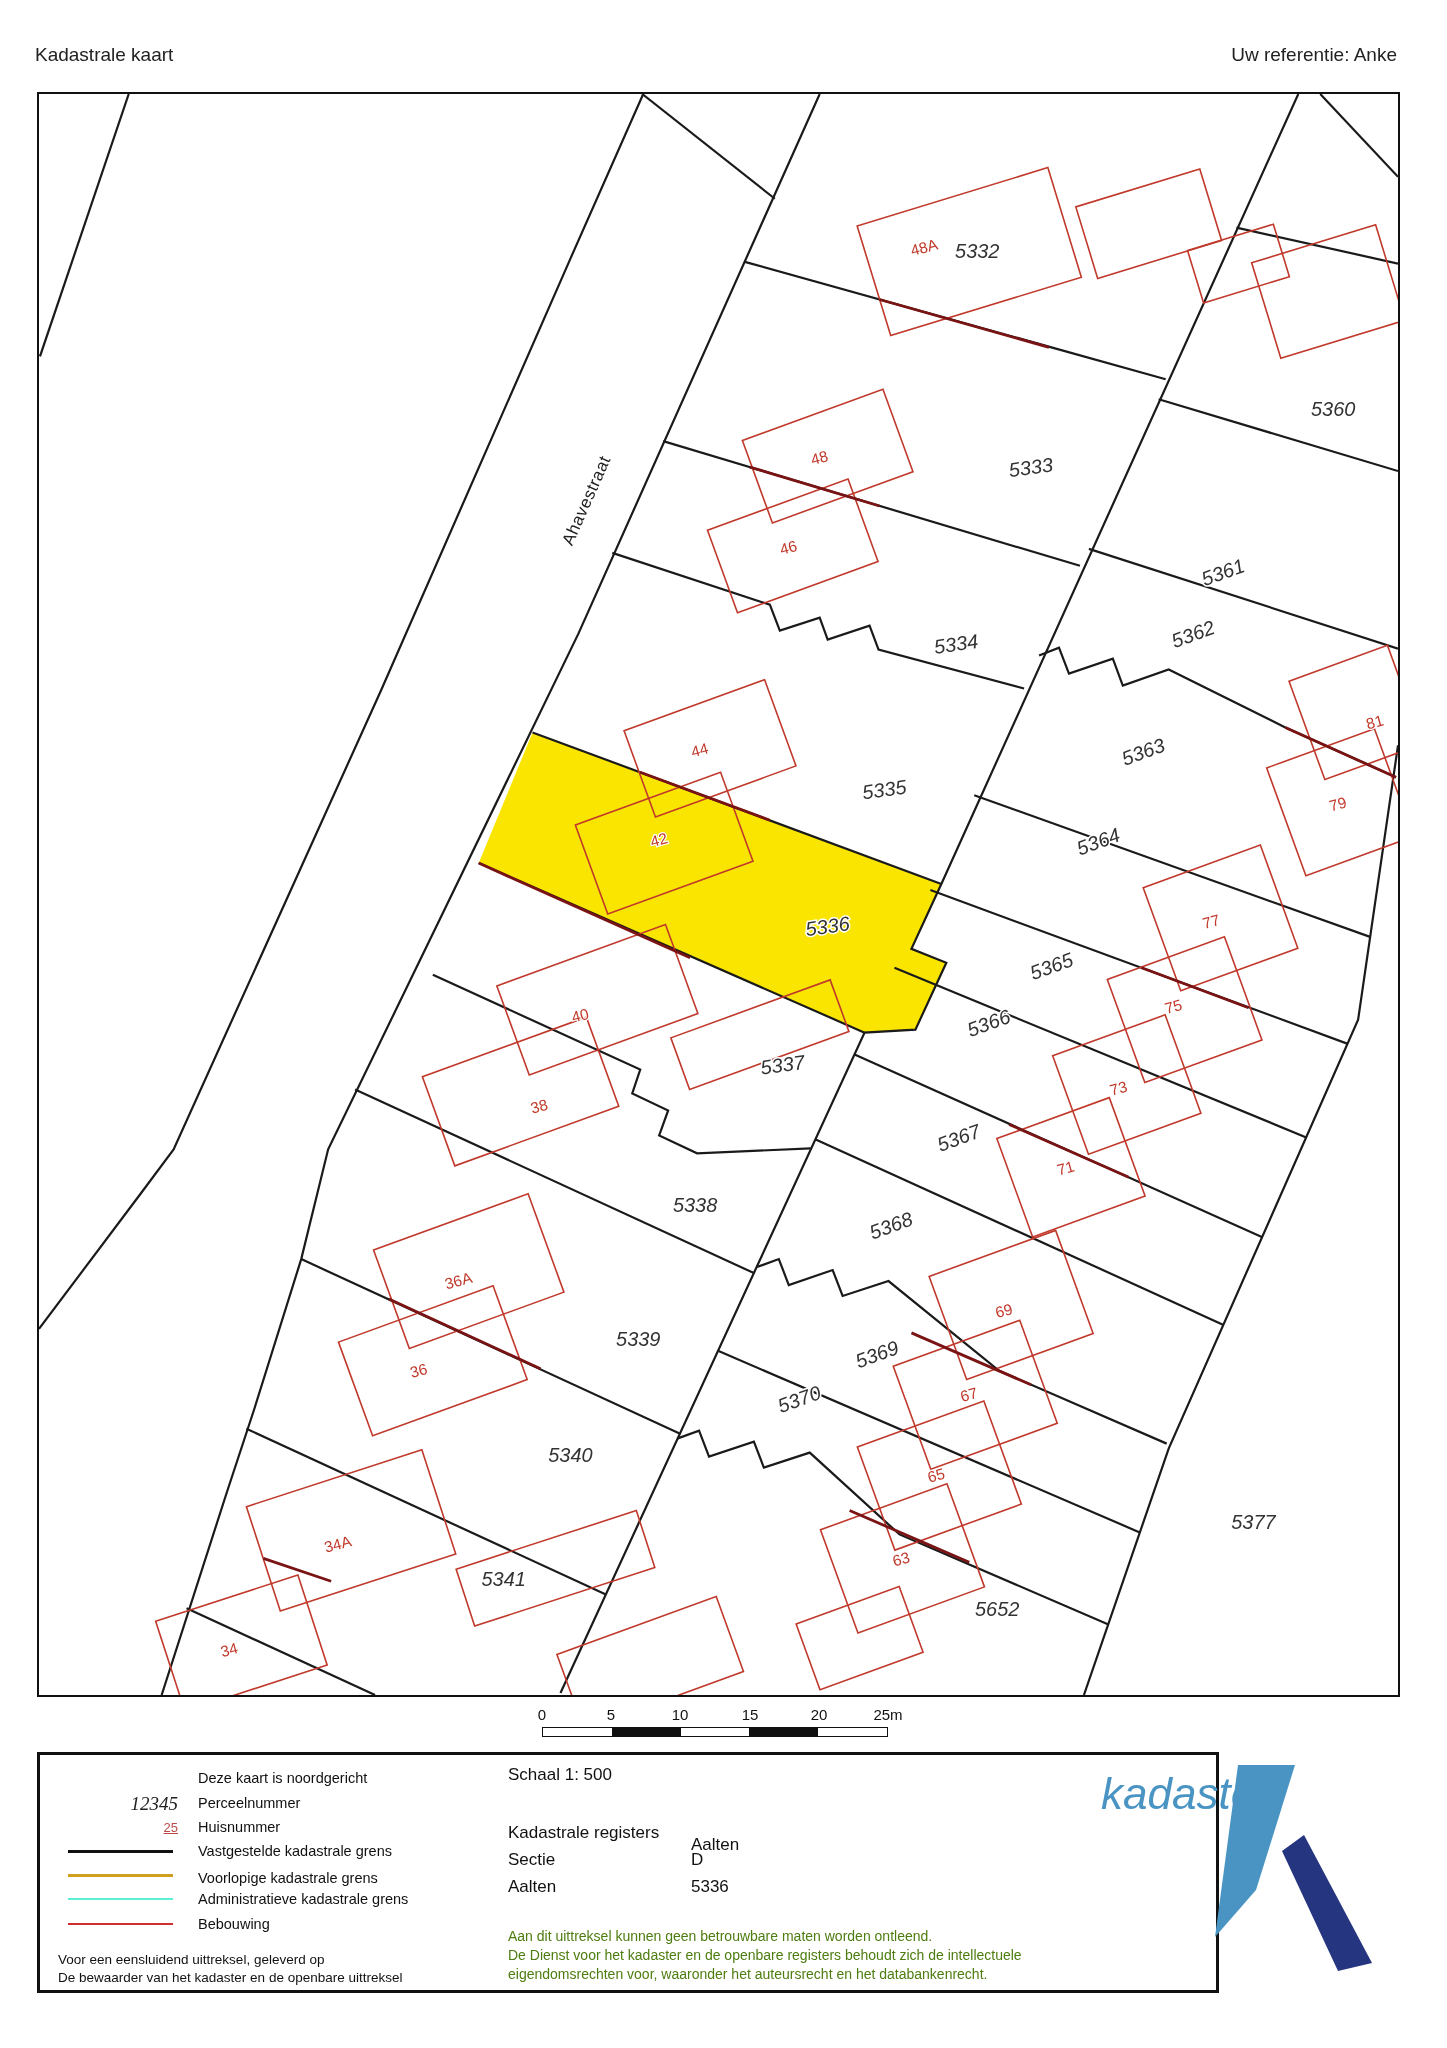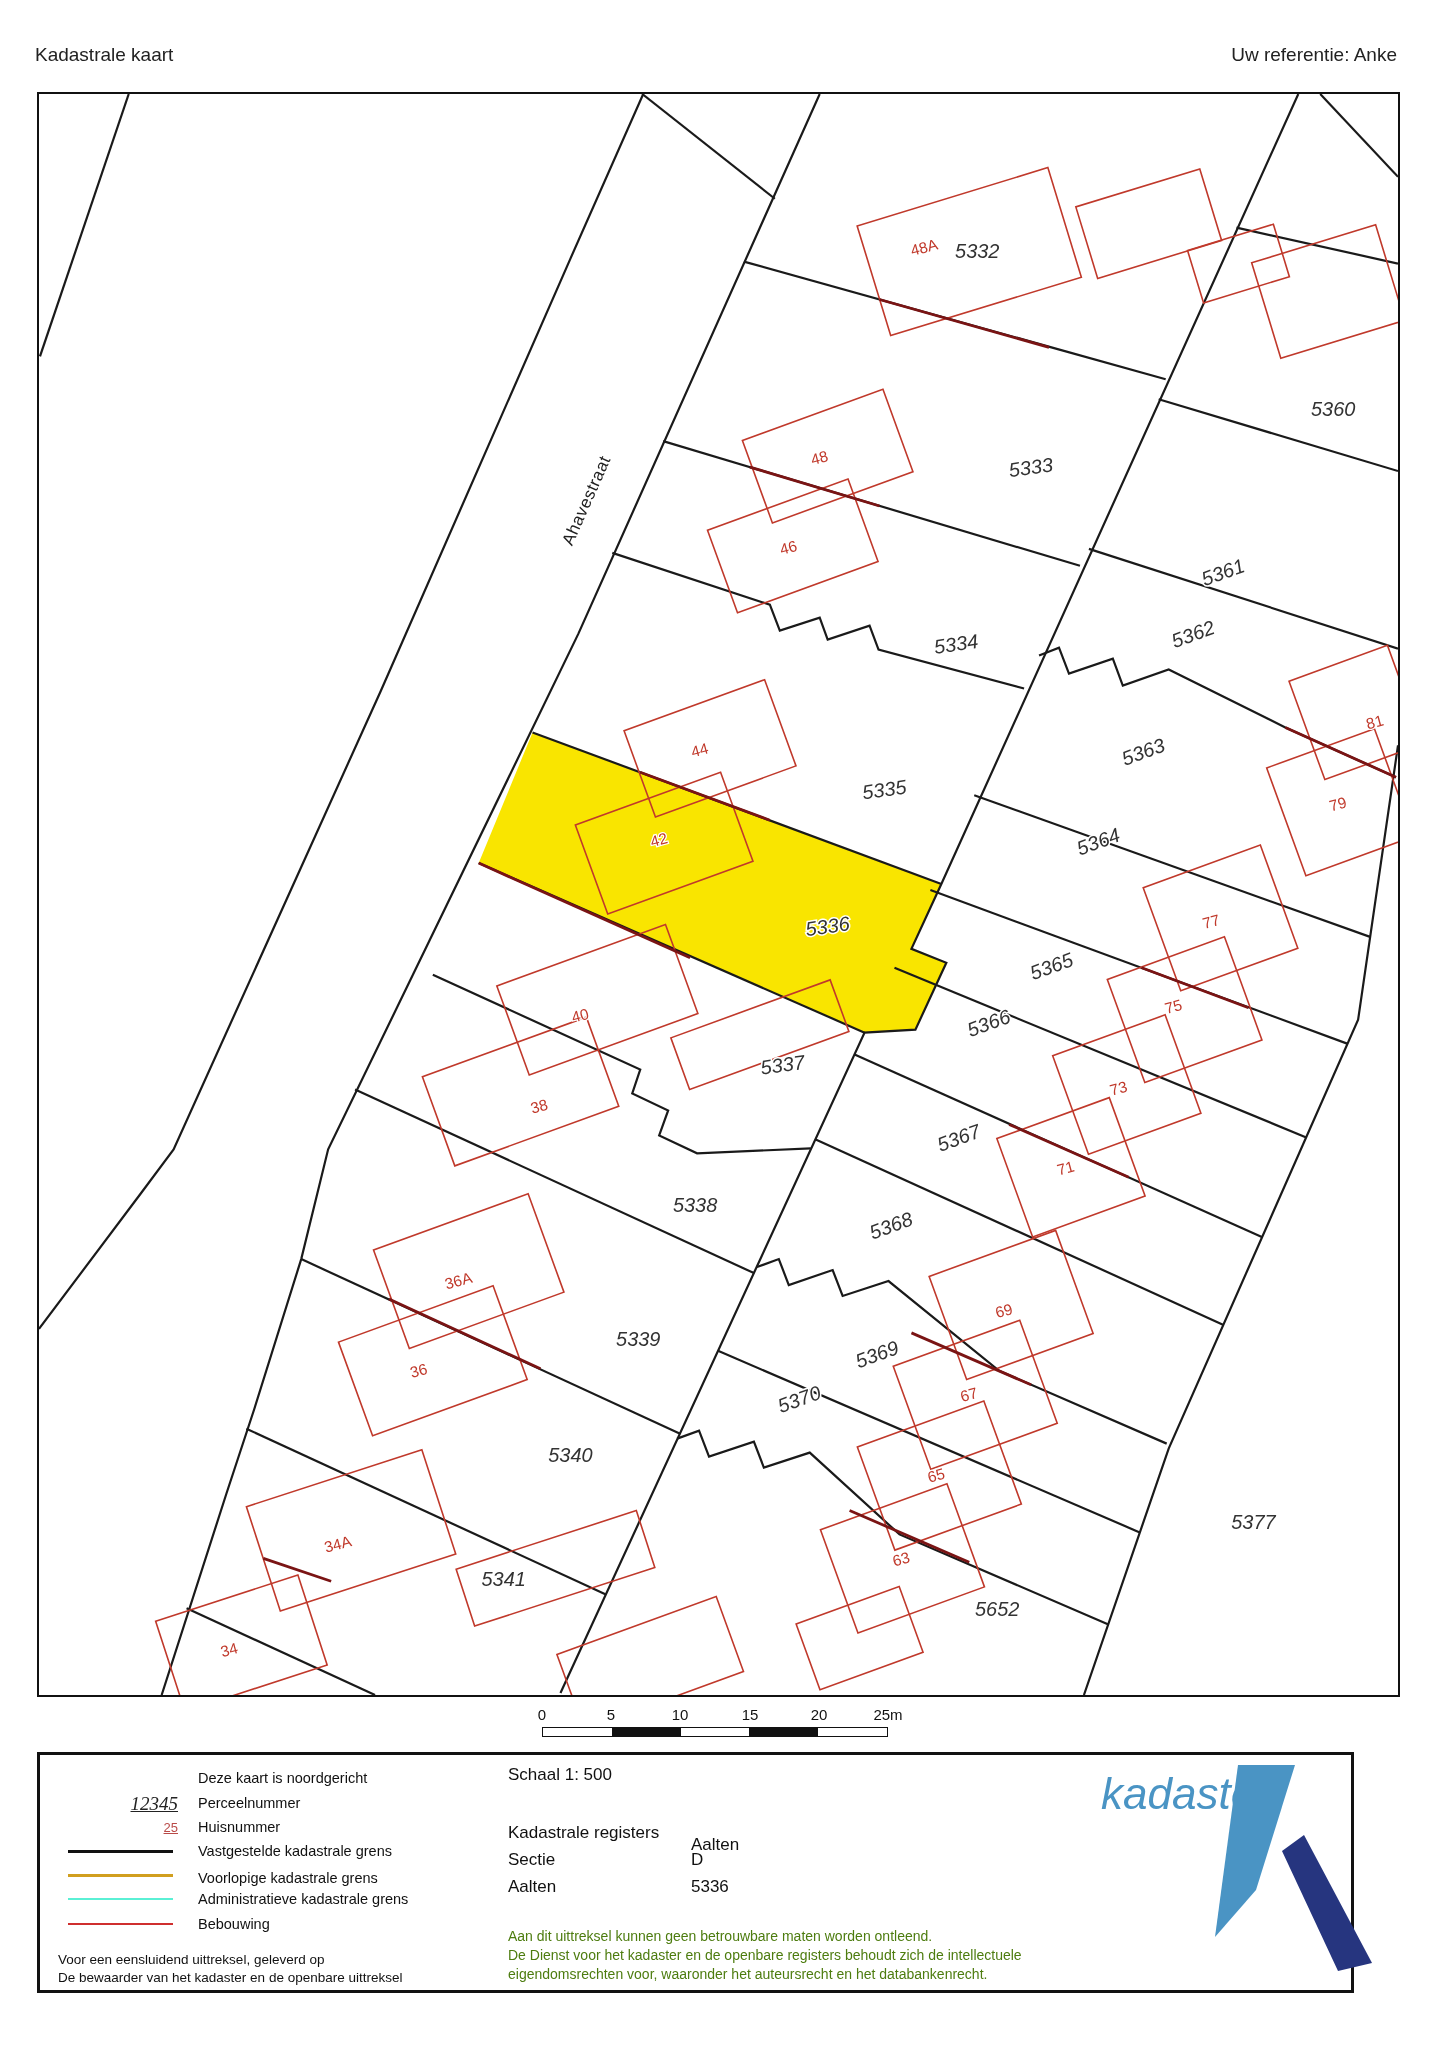--- a/index.html
+++ b/index.html
@@ -16,24 +16,24 @@
   .plbl{font:italic 20px "Liberation Sans",sans-serif;fill:#333;stroke:#fff;stroke-width:3px;paint-order:stroke;text-anchor:middle;dominant-baseline:middle;}
   .hlbl{font:15.5px "Liberation Sans",sans-serif;fill:#c0392b;stroke:#fff;stroke-width:2.5px;paint-order:stroke;text-anchor:middle;dominant-baseline:middle;}
   .slbl{font:17px "Liberation Sans",sans-serif;fill:#222;text-anchor:middle;dominant-baseline:middle;letter-spacing:.5px;}
   
   #scalebar{position:absolute;left:542px;top:1706px;width:346px;}
   #scalebar .ticks{position:relative;height:18px;font-size:15px;color:#111;}
   #scalebar .ticks span{position:absolute;transform:translateX(-50%);white-space:nowrap;}
   #scalebar .bar{position:relative;margin-top:3px;height:8px;border:1.5px solid #111;box-sizing:content-box;display:flex;}
   #scalebar .seg{height:100%;flex:1 1 0;}
   
-  #legend{position:absolute;left:37px;top:1752px;width:1317px;height:241px;border:3px solid #111;box-sizing:border-box;background:#fff;}
+  #legend{position:absolute;left:37px;top:1752px;width:1182px;height:241px;border:3px solid #111;box-sizing:border-box;background:#fff;}
   .abs{position:absolute;white-space:nowrap;}
   .leg-label{font-size:14.5px;color:#111;}
-  .leg-sample-num{font:italic 19px "Liberation Serif",serif;color:#222;text-decoration:underline;}
+  .leg-sample-num{font:italic 19px "Liberation Serif",serif;color:#222;}
   .leg-sample-huis{font-size:13px;color:#b94a48;text-decoration:underline;}
   .leg-line{height:0;width:105px;border-top-style:solid;}
   .fn{font-size:13.5px;color:#111;}
   .det-label,.det-value{font-size:17px;color:#111;}
   .disc{font-size:14px;color:#4d7c0f;}
   #schaal{font-size:17px;color:#111;}
 </style>
 </head>
 <body>
 

